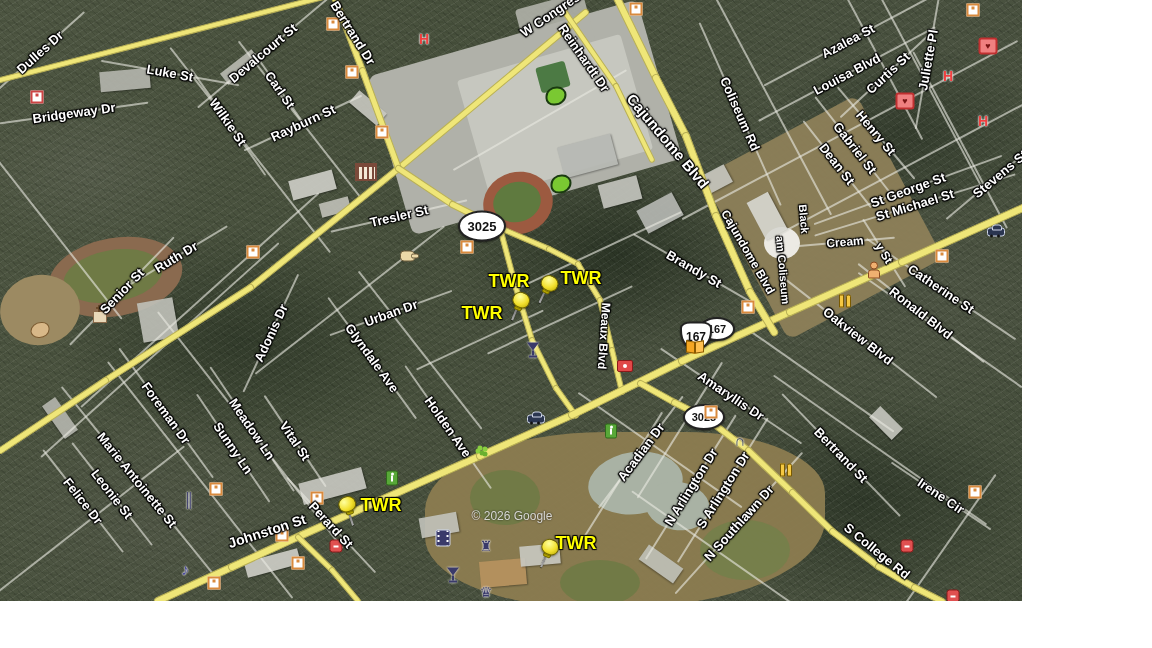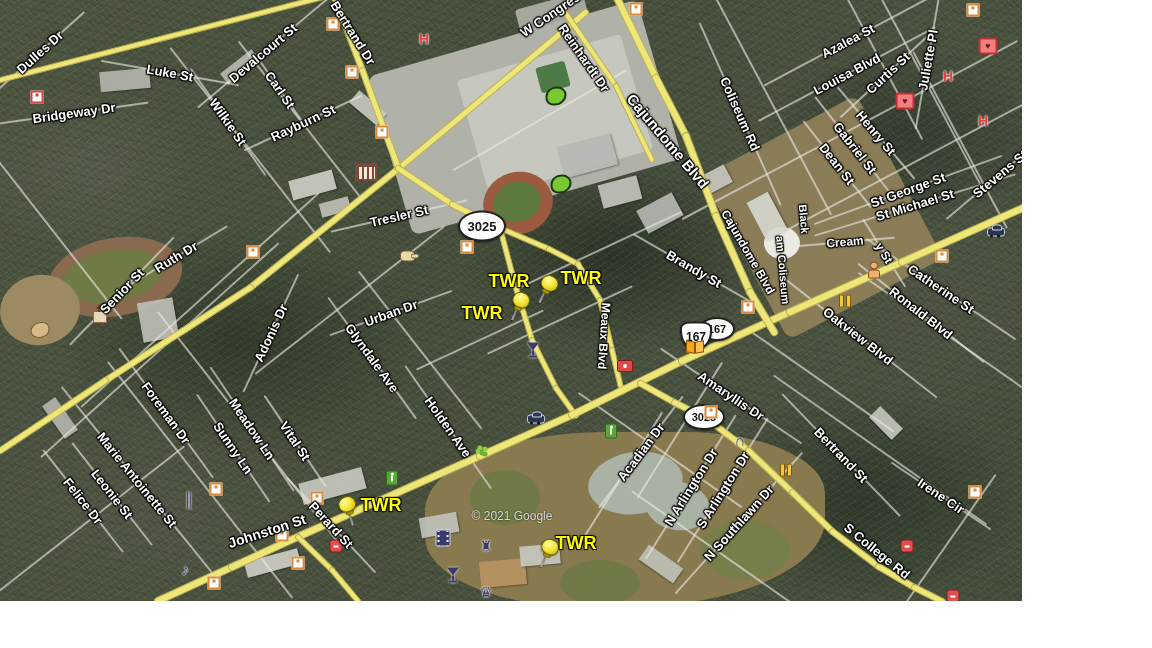--- a/index.html
+++ b/index.html
@@ -490,15 +490,15 @@
       <div class="pin" style="left: 533px; top: 538px; transform: rotate(22deg);">
         <div class="spike"></div>
         <div class="neck"></div>
         <div class="head"></div>
       </div>
       <div class="twr" style="left: 509px; top: 281px;">TWR</div>
       <div class="twr" style="left: 581px; top: 278px;">TWR</div>
       <div class="twr" style="left: 482px; top: 313px;">TWR</div>
       <div class="twr" style="left: 381px; top: 505px;">TWR</div>
       <div class="twr" style="left: 576px; top: 543px;">TWR</div>
-      <div class="cp" id="cp" style="left: 512px; top: 516px;">© 2021 Google</div>
+      <div class="cp" id="cp" style="left: 512px; top: 516px;">© 2026 Google</div>
     </div>
 </div>
 
 </body></html>

